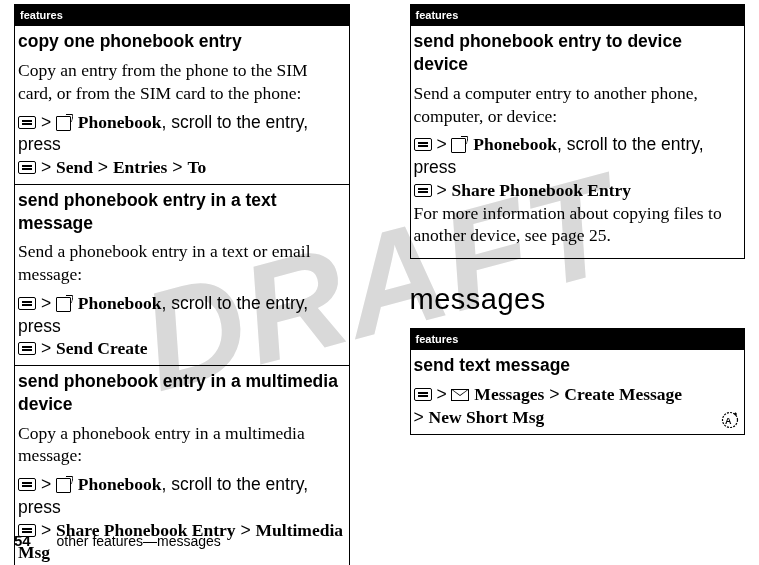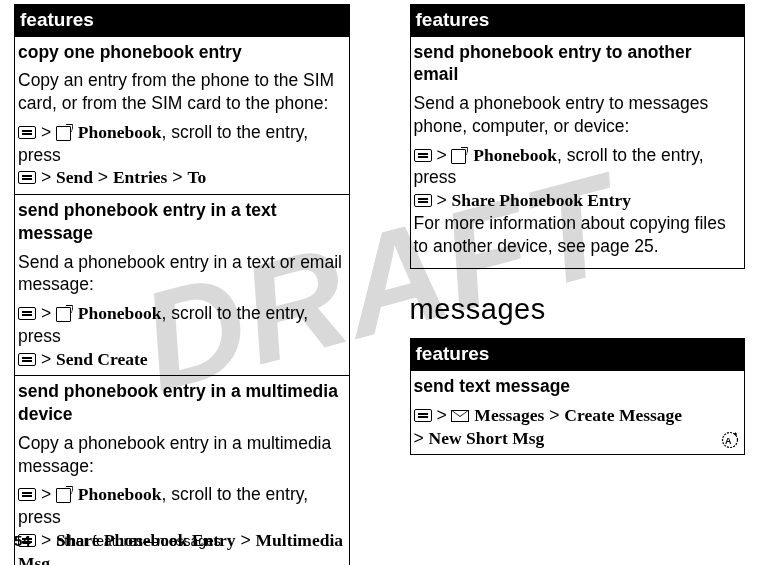--- a/index.html
+++ b/index.html
@@ -41,25 +41,25 @@
   table.feat td, table.feat th {
     border: 1px solid #000;
     padding: 4px 5px 5px 3px;
     text-align: left;
     vertical-align: top;
   }
   table.feat th {
     background: #000;
     color: #fff;
     font-weight: bold;
-    font-size: 19px;
+    font-size: 11px;
     padding: 3px 5px;
   }
   .titlebold { font-weight: bold; margin-bottom: 6px; }
-  .body { margin: 4px 0 6px 0; }
+  .body { margin: 4px 0 6px 0; font-family: Liberation Serif, serif; }
   .condensed {
     font-family: Liberation Serif, serif;
     font-stretch: condensed;
     font-weight: bold;
   }
   .btn-icon {
     display: inline-block;
     width: 18px;
     height: 13px;
     border: 1.2px solid #000;
@@ -237,22 +237,22 @@
   </div>
 
   <div class="col">
     <table class="feat">
       <tbody>
           <tr>
             <th>features</th>
           </tr>
       <tr>
             <td>
-        <div class="titlebold">send phonebook entry to another email</div>
-        <div class="body">Send a phonebook entry to messages phone, computer, or device:</div>
+        <div class="titlebold">send phonebook entry to device device</div>
+        <div class="body">Send a computer entry to another phone, computer, or device:</div>
         <div>
           <span class="btn-icon"></span>
           <span>&gt;</span>
           <span class="pb-icon"></span>
           <span class="condensed">Phonebook</span><span>, scroll to the entry, press</span>
         </div>
         <div>
           <span class="btn-icon"></span>
           <span>&gt;</span>
           <span class="condensed">Share Phonebook Entry</span>

